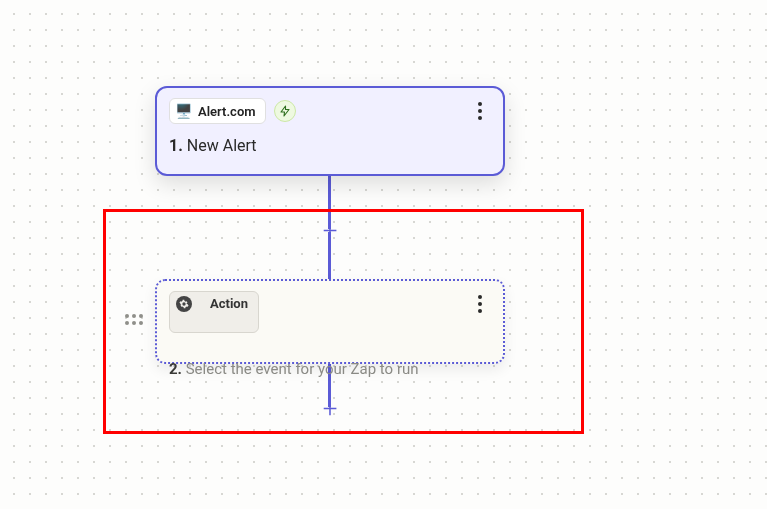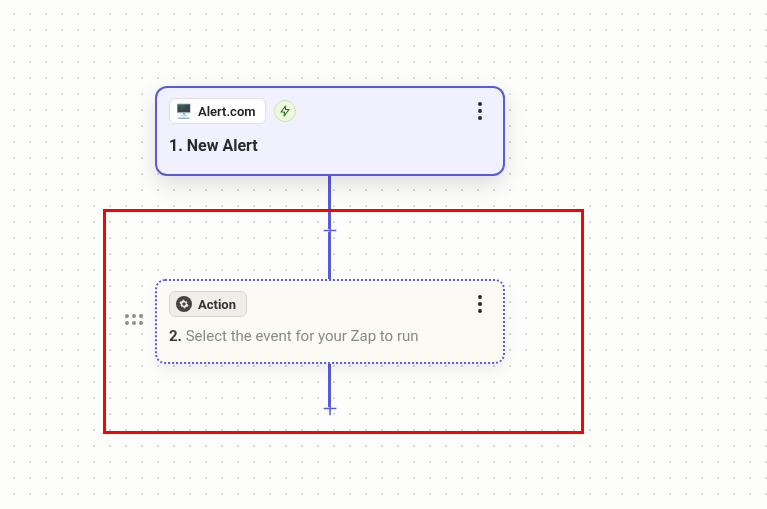--- a/index.html
+++ b/index.html
@@ -79,48 +79,48 @@
     cursor: pointer;
   }
   .card-menu span {
     width: 4px; height: 4px; border-radius: 50%; background: #2a2a2a;
   }
   .trigger-title {
     margin-top: 12px;
     font-size: 16px; color: #2a2a2a;
   }
   .trigger-title .num { font-weight: 700; }
-  .trigger-title .txt { font-weight: 700; }
+  .trigger-title .txt { font-weight: 400; }
   
   .action-card {
     position: absolute;
     left: 155px; top: 279px;
     width: 350px; height: 85px;
     background: #fbfaf5;
     border: 2px dotted #5b5bd6;
     border-radius: 10px;
     padding: 10px 12px 10px 12px;
     box-shadow: 0 6px 14px rgba(0,0,0,0.07);
     cursor: pointer;
   }
   .action-chip {
-    display: inline-flex; align-items: center; gap: 6px;
+    display: inline-flex; align-items: flex-start; gap: 18px;
     background: #f0eee9;
     border: 1px solid #d8d6cf;
     border-radius: 6px;
-    padding: 4px 10px 4px 6px;
+    padding: 4px 10px 20px 6px;
     font-size: 13px; font-weight: 700; color: #333;
   }
   .gear-circle {
     width: 16px; height: 16px; border-radius: 50%;
     background: #444; display: inline-flex; align-items: center; justify-content: center;
   }
   .gear-circle svg { width: 10px; height: 10px; fill: #f0eee9; }
   .action-title {
-    margin-top: 10px;
+    margin-top: 27px;
     font-size: 15px; color: #8a8a85;
   }
   .action-title .num { font-weight: 700; color: #3a3a37; }
   
   .drag-handle {
     position: absolute;
     left: 125px; top: 314px;
     width: 18px; display: grid;
     grid-template-columns: repeat(3, 4px);
     grid-auto-rows: 4px;

